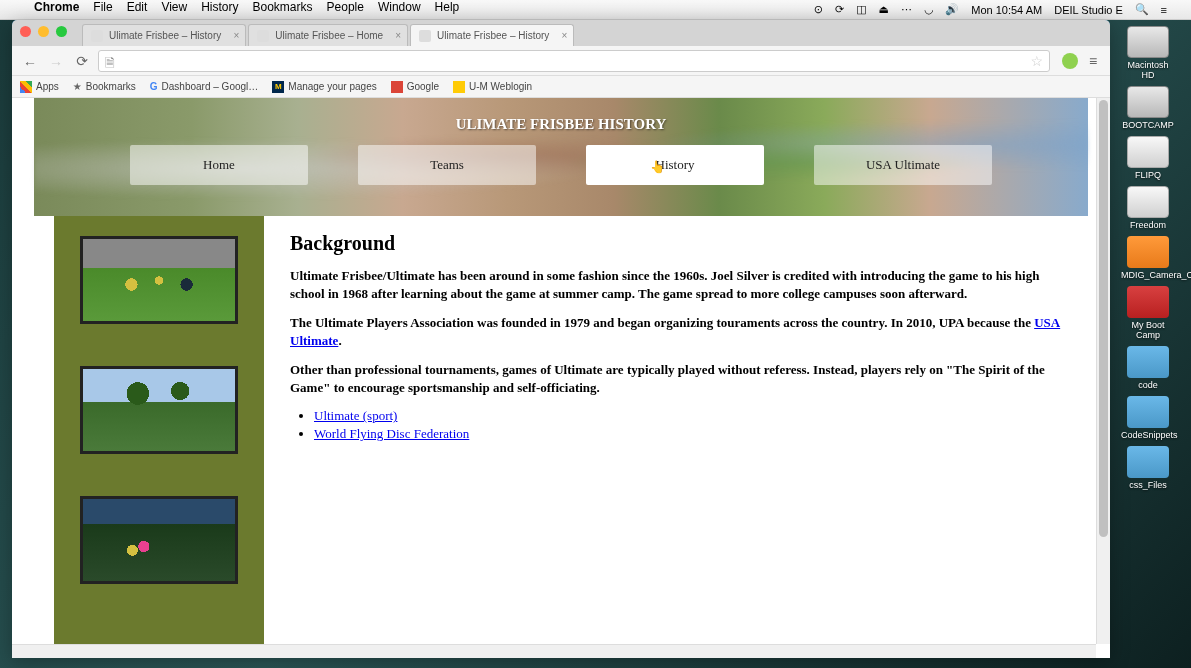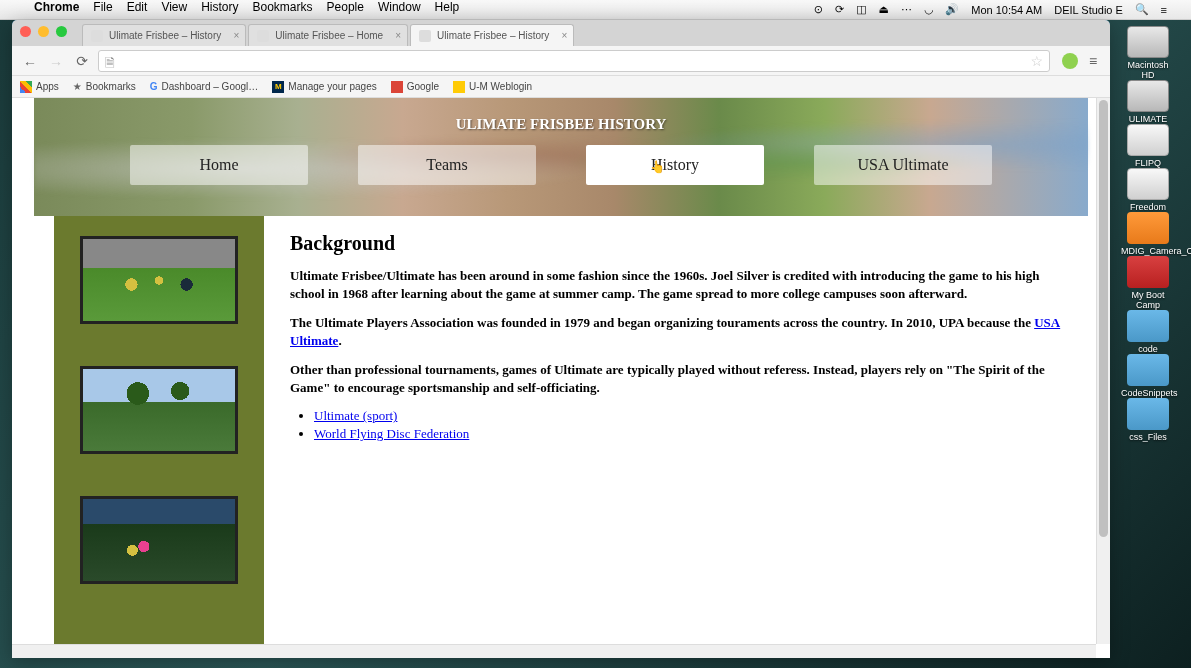--- a/index.html
+++ b/index.html
@@ -45,21 +45,21 @@
     .bm-um { background: #ffcb05; }
     
     .viewport { height: calc(100% - 78px); overflow: auto; background: #fff; }
     
     
     .page { width: 100%; }
     .header-bg { height: 118px; background: linear-gradient(90deg, #7a8a5a 0%, #8a9a6a 15%, #a8b090 25%, #c8a890 35%, #b89878 45%, #a8886a 55%, #6a8a4a 65%, #8aaa5a 75%, #c8a890 85%, #88aacc 100%); position: relative; margin: 0 22px; }
     .header-bg::before { content: ''; position: absolute; inset: 0; background: radial-gradient(ellipse at 20% 60%, rgba(200,200,200,0.6) 0%, transparent 30%), radial-gradient(ellipse at 45% 50%, rgba(150,100,80,0.5) 0%, transparent 25%), radial-gradient(ellipse at 70% 55%, rgba(100,150,80,0.6) 0%, transparent 20%), radial-gradient(ellipse at 90% 40%, rgba(120,160,200,0.5) 0%, transparent 25%); filter: blur(2px); }
     .page-title { text-align: center; color: #fff; font-weight: bold; font-size: 15px; padding-top: 18px; position: relative; font-family: Georgia, serif; text-shadow: 1px 1px 2px rgba(0,0,0,0.5); }
     .nav { display: flex; justify-content: center; gap: 50px; margin-top: 12px; position: relative; }
-    .nav-item { width: 178px; height: 40px; background: rgba(255,255,255,0.5); display: flex; align-items: center; justify-content: center; font-size: 16px; color: #222; font-family: Georgia, serif; border-radius: 2px; }
+    .nav-item { width: 178px; height: 40px; background: rgba(255,255,255,0.5); display: flex; align-items: center; justify-content: center; font-size: 13px; color: #222; font-family: Georgia, serif; border-radius: 2px; }
     .nav-item.active { background: #fff; }
     
     .content-wrap { display: flex; margin: 0 22px; padding-left: 20px; }
     .sidebar { width: 210px; background: #6b7a2e; padding: 20px 26px; min-height: 430px; }
     .sidebar-img { width: 158px; height: 88px; border: 3px solid #222; margin-bottom: 42px; position: relative; overflow: hidden; }
     .img1 { background: linear-gradient(#888 0%, #888 35%, #4a8a2a 35%, #5a9a3a 100%); }
     .img1::after { content: ''; position: absolute; left: 20%; top: 30%; width: 60%; height: 50%; background: radial-gradient(circle at 20% 50%, #d4c040 0 8%, transparent 8%), radial-gradient(circle at 50% 40%, #d4c040 0 8%, transparent 8%), radial-gradient(circle at 80% 50%, #1a2a3a 0 8%, transparent 8%); }
     .img2 { background: linear-gradient(#a8c8e8 0%, #a8c8e8 40%, #3a6a2a 40%, #4a7a3a 100%); }
     .img2::after { content: ''; position: absolute; left: 15%; top: 15%; width: 70%; height: 30%; background: radial-gradient(circle at 30% 50%, #2a5a1a 0 15%, transparent 15%), radial-gradient(circle at 70% 40%, #2a5a1a 0 12%, transparent 12%); }
     .img3 { background: linear-gradient(#2a4a6a 0%, #2a4a6a 30%, #1a3a1a 30%, #2a4a2a 100%); }
@@ -67,21 +67,21 @@
     
     .main { flex: 1; padding: 16px 26px; font-family: 'Times New Roman', serif; font-size: 13px; color: #000; }
     .main h2 { font-size: 20px; font-weight: bold; margin-bottom: 12px; }
     .main p { margin-bottom: 12px; line-height: 1.35; font-weight: bold; }
     .main a { color: #0000EE; text-decoration: underline; }
     .main ul { margin-left: 24px; }
     .main li { margin-bottom: 2px; }
     .main li a { color: #0000EE; }
     
     
-    .desktop-icons { position: absolute; right: 8px; top: 26px; width: 70px; display: flex; flex-direction: column; align-items: center; }
+    .desktop-icons { position: absolute; right: 8px; top: 26px; width: 70px; display: flex; flex-direction: column; gap: 6px; align-items: center; }
     .desk-icon { width: 54px; text-align: center; font-size: 9px; color: #fff; text-shadow: 0 1px 2px rgba(0,0,0,0.8); }
     .desk-icon .icn { width: 42px; height: 32px; margin: 0 auto 2px; border-radius: 4px; }
     .hdd { background: linear-gradient(#e8e8e8, #b8b8b8); border: 1px solid #888; }
     .ext-drive { background: linear-gradient(#f8f8f8, #d0d0d0); border: 1px solid #aaa; }
     .folder-orange { background: linear-gradient(#ff9a3a, #e87a1a); }
     .folder-red { background: linear-gradient(#d84040, #b82020); }
     .folder-blue { background: linear-gradient(#6ab8e8, #4a98c8); }
     
     .scrollbar-v { position: absolute; right: 0; top: 78px; bottom: 14px; width: 14px; background: #f0f0f0; border-left: 1px solid #ddd; }
     .scrollbar-h { position: absolute; left: 0; right: 14px; bottom: 0; height: 14px; background: #f0f0f0; border-top: 1px solid #ddd; }
@@ -216,21 +216,21 @@
   <div class="scrollbar-v">
       <div class="scroll-thumb-v"></div>
     </div>
   <div class="scrollbar-h"></div>
 </div>
 
 <div class="cursor">👆</div>
 
 <div class="desktop-icons">
   <div class="desk-icon"><div class="icn hdd"></div><span>Macintosh HD</span></div>
-  <div class="desk-icon"><div class="icn hdd"></div><span>ULIMATE</span></div>
+  <div class="desk-icon"><div class="icn hdd"></div><span>BOOTCAMP</span></div>
   <div class="desk-icon"><div class="icn ext-drive"></div><span>FLIPQ</span></div>
   <div class="desk-icon"><div class="icn ext-drive"></div><span>Freedom</span></div>
   <div class="desk-icon"><div class="icn folder-orange"></div><span>MDIG_Camera_Originals_2</span></div>
   <div class="desk-icon"><div class="icn folder-red"></div><span>My Boot Camp</span></div>
   <div class="desk-icon"><div class="icn folder-blue"></div><span>code</span></div>
   <div class="desk-icon"><div class="icn folder-blue"></div><span>CodeSnippets</span></div>
   <div class="desk-icon"><div class="icn folder-blue"></div><span>css_Files</span></div>
 </div>
 
 </body></html>

